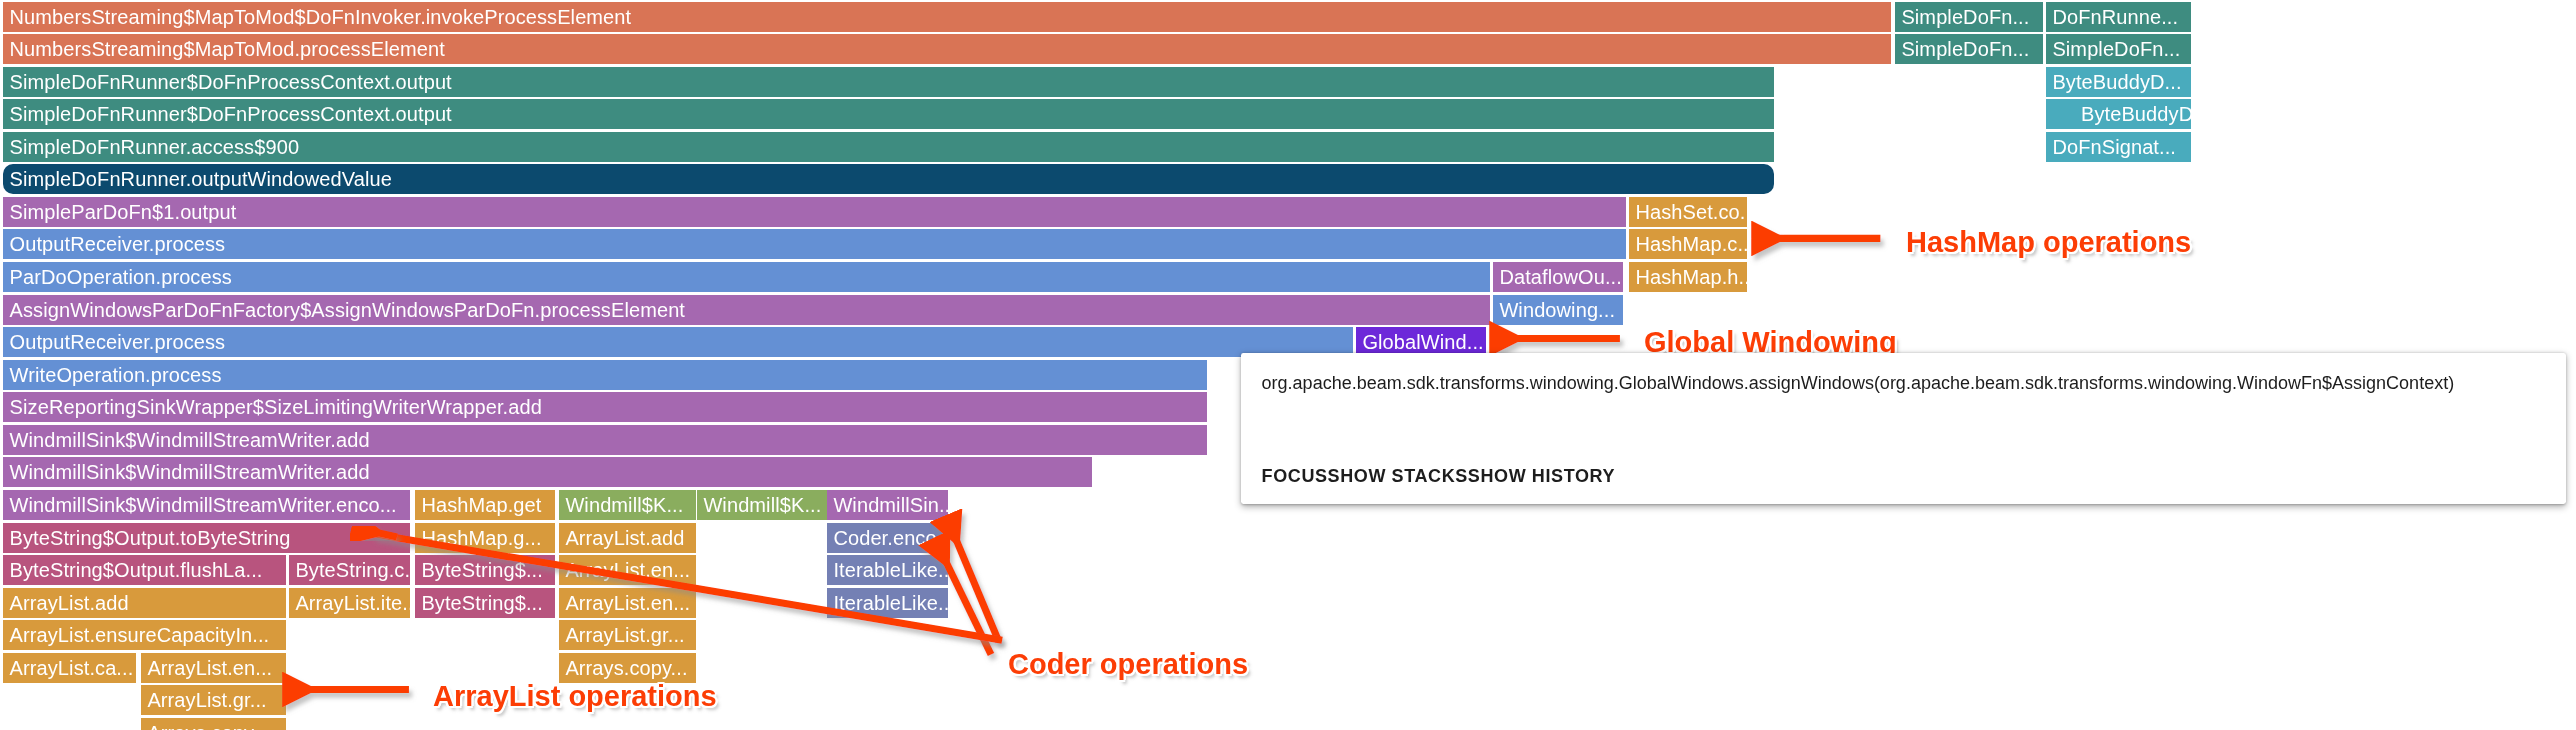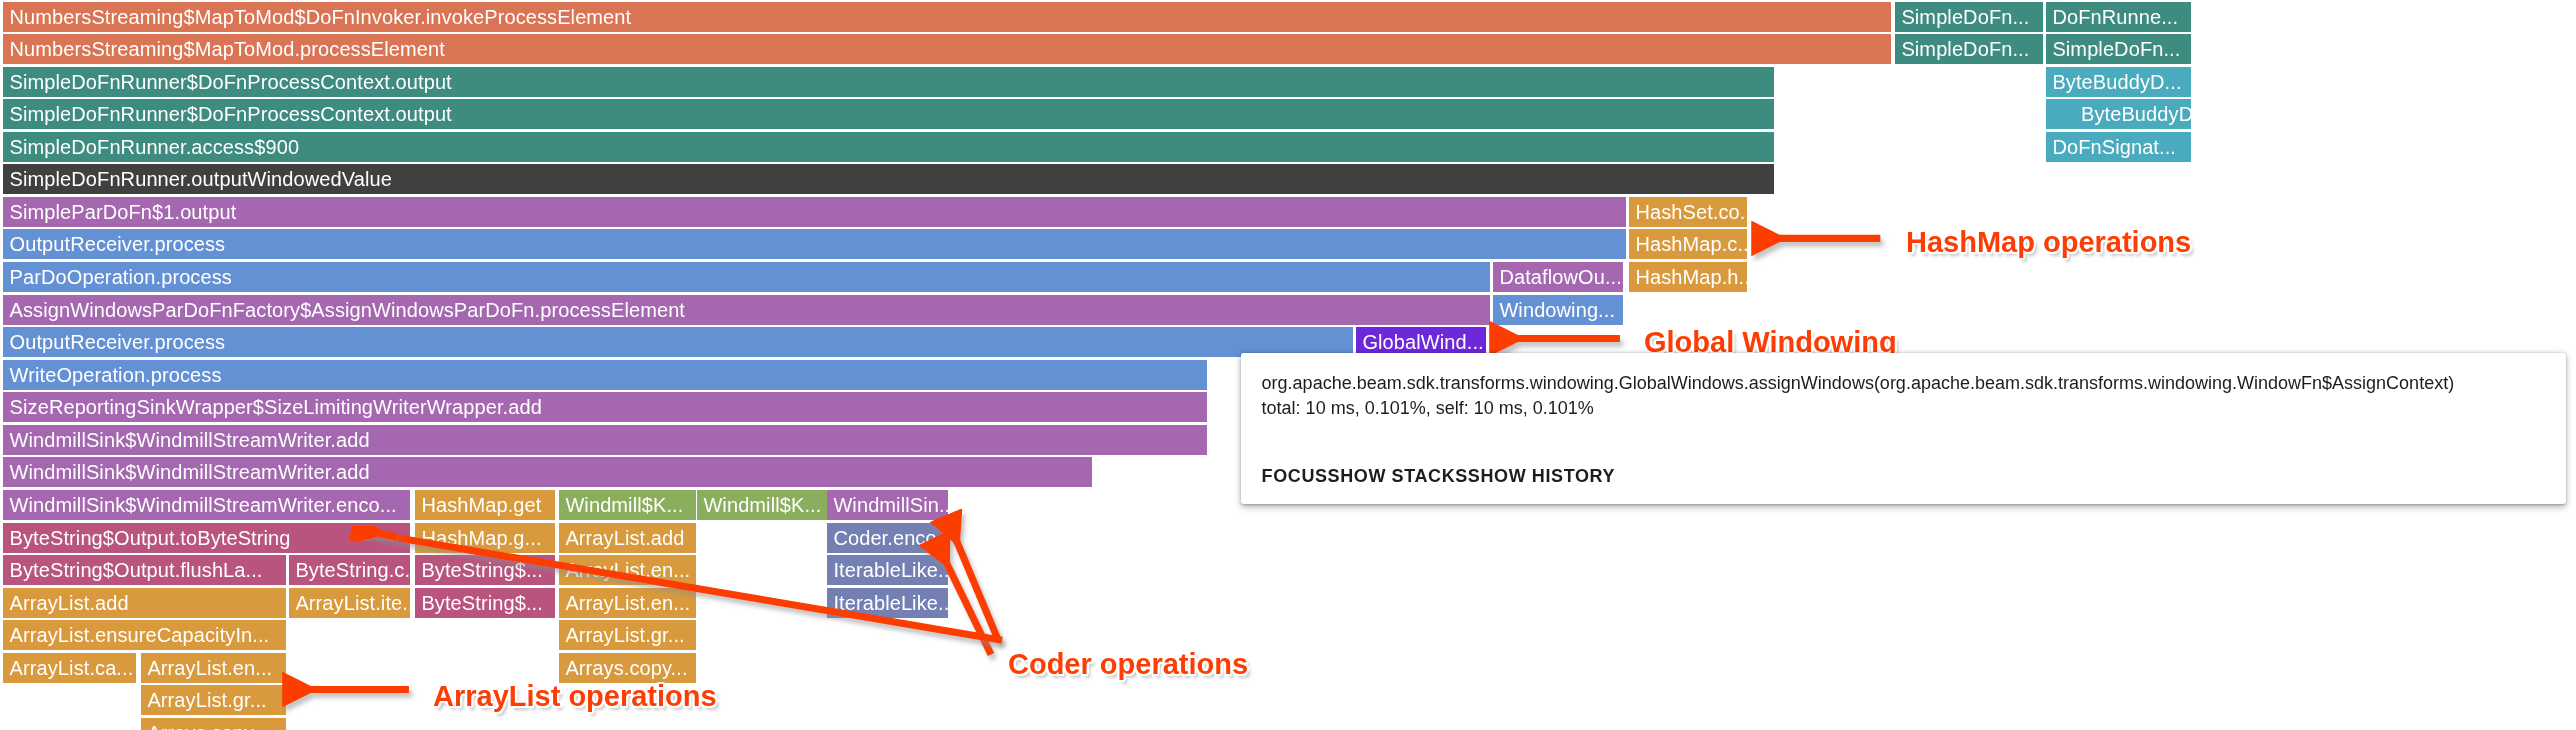--- a/index.html
+++ b/index.html
@@ -115,21 +115,21 @@
     <div class="frame" style="left: 2046px; top: 1.6px; width: 145px; height: 30px; background: rgb(62, 140, 128);">DoFnRunne...</div>
     <div class="frame" style="left: 3.2px; top: 34px; width: 1888px; height: 30px; background: rgb(217, 116, 85);">NumbersStreaming$MapToMod.processElement</div>
     <div class="frame" style="left: 1895px; top: 34px; width: 148px; height: 30px; background: rgb(62, 140, 128);">SimpleDoFn...</div>
     <div class="frame" style="left: 2046px; top: 34px; width: 145px; height: 30px; background: rgb(62, 140, 128);">SimpleDoFn...</div>
     <div class="frame" style="left: 3.2px; top: 67px; width: 1771px; height: 30px; background: rgb(62, 140, 128);">SimpleDoFnRunner$DoFnProcessContext.output</div>
     <div class="frame" style="left: 2046px; top: 67px; width: 145px; height: 30px; background: rgb(73, 171, 189);">ByteBuddyD...</div>
     <div class="frame" style="left: 3.2px; top: 99px; width: 1771px; height: 30px; background: rgb(62, 140, 128);">SimpleDoFnRunner$DoFnProcessContext.output</div>
     <div class="frame" style="left: 2046px; top: 99px; width: 145px; height: 30px; background: rgb(73, 171, 189); padding-left: 35px;">ByteBuddyD...</div>
     <div class="frame" style="left: 3.2px; top: 132px; width: 1771px; height: 30px; background: rgb(62, 140, 128);">SimpleDoFnRunner.access$900</div>
     <div class="frame" style="left: 2046px; top: 132px; width: 145px; height: 30px; background: rgb(73, 171, 189);">DoFnSignat...</div>
-    <div class="frame" style="left: 3.2px; top: 164px; width: 1771px; height: 30px; background: #404040;">SimpleDoFnRunner.outputWindowedValue</div>
+    <div class="frame" style="left: 3.2px; top: 164px; width: 1771px; height: 30px; background: #0c4a6e; border-radius: 10px;">SimpleDoFnRunner.outputWindowedValue</div>
     <div class="frame" style="left: 3.2px; top: 197px; width: 1623px; height: 30px; background: rgb(165, 104, 176);">SimpleParDoFn$1.output</div>
     <div class="frame" style="left: 1629px; top: 197px; width: 118px; height: 30px; background: rgb(216, 154, 60);">HashSet.co...</div>
     <div class="frame" style="left: 3.2px; top: 229px; width: 1623px; height: 30px; background: rgb(100, 144, 212);">OutputReceiver.process</div>
     <div class="frame" style="left: 1629px; top: 229px; width: 118px; height: 30px; background: rgb(216, 154, 60);">HashMap.c...</div>
     <div class="frame" style="left: 3.2px; top: 262px; width: 1487px; height: 30px; background: rgb(100, 144, 212);">ParDoOperation.process</div>
     <div class="frame" style="left: 1493px; top: 262px; width: 130px; height: 30px; background: rgb(165, 104, 176);">DataflowOu...</div>
     <div class="frame" style="left: 1629px; top: 262px; width: 118px; height: 30px; background: rgb(216, 154, 60);">HashMap.h...</div>
     <div class="frame" style="left: 3.2px; top: 295px; width: 1487px; height: 30px; background: rgb(165, 104, 176);">AssignWindowsParDoFnFactory$AssignWindowsParDoFn.processElement</div>
     <div class="frame" style="left: 1493px; top: 295px; width: 130px; height: 30px; background: rgb(100, 144, 212);">Windowing...</div>
     <div class="frame" style="left: 3.2px; top: 327px; width: 1350px; height: 30px; background: rgb(100, 144, 212);">OutputReceiver.process</div>
@@ -197,20 +197,19 @@
 
 <div id="annotations">
     <div class="anno-label" style="left: 1906px; top: 226px;">HashMap operations</div>
     <div class="anno-label" style="left: 1644px; top: 326px;">Global Windowing</div>
     <div class="anno-label" style="left: 1008px; top: 648px;">Coder operations</div>
     <div class="anno-label" style="left: 433px; top: 680px;">ArrayList operations</div>
   </div>
 
 <div id="tooltip">
   <div class="tt-sig">org.apache.beam.sdk.transforms.windowing.GlobalWindows.assignWindows(org.apache.beam.sdk.transforms.windowing.WindowFn$AssignContext)</div>
-  <div class="tt-stats">total: 10 ms, 0.101%, self: 10 ms, 0.101%</div>
   <div class="tt-actions">
     <div class="tt-btn">FOCUS</div>
     <div class="tt-btn">SHOW STACKS</div>
     <div class="tt-btn">SHOW HISTORY</div>
   </div>
 </div>
 
 
 </body></html>

